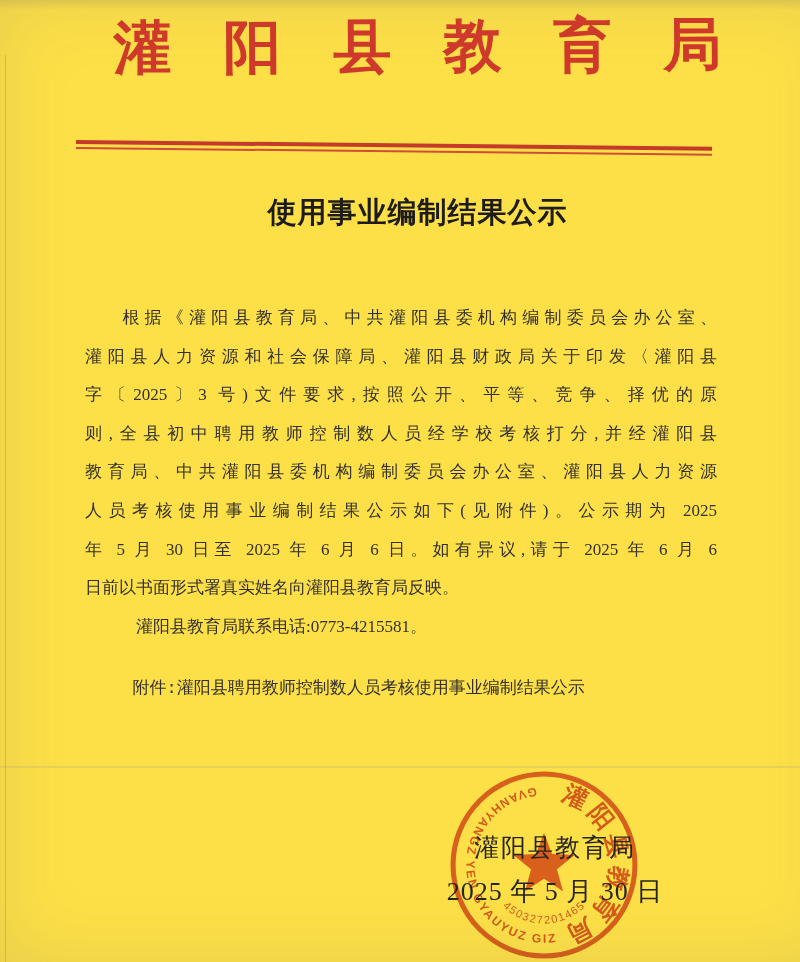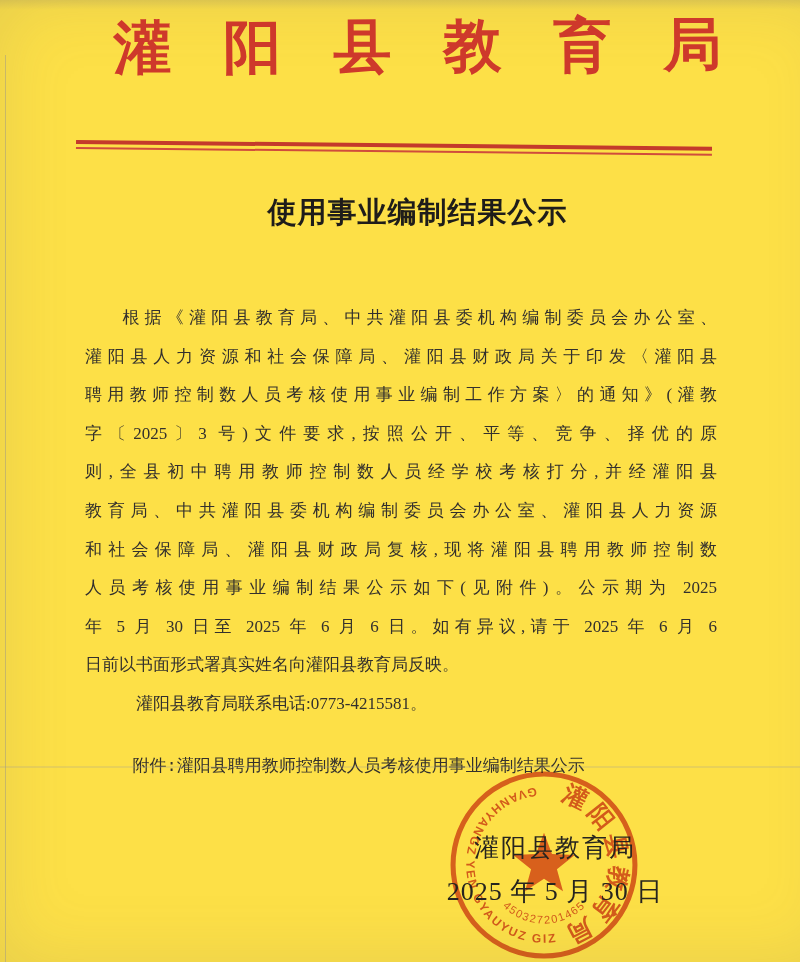--- a/index.html
+++ b/index.html
@@ -97,25 +97,23 @@
 
   <div class="red-rule"></div>
 
   <div class="doc-title">
     <div>使用事业编制结果公示</div>
   </div>
 
   <div class="body-text">
     <div class="bline first">根据《灌阳县教育局、中共灌阳县委机构编制委员会办公室、</div>
     <div class="bline">灌阳县人力资源和社会保障局、灌阳县财政局关于印发〈灌阳县</div>
-    <div class="bline">聘用教师控制数人员考核使用事业编制工作方案〉的通知》(灌教</div>
     <div class="bline">字〔2025〕3 号)文件要求,按照公开、平等、竞争、择优的原</div>
     <div class="bline">则,全县初中聘用教师控制数人员经学校考核打分,并经灌阳县</div>
     <div class="bline">教育局、中共灌阳县委机构编制委员会办公室、灌阳县人力资源</div>
-    <div class="bline">和社会保障局、灌阳县财政局复核,现将灌阳县聘用教师控制数</div>
     <div class="bline">人员考核使用事业编制结果公示如下(见附件)。公示期为 2025</div>
     <div class="bline">年 5 月 30 日至 2025 年 6 月 6 日。如有异议,请于 2025 年 6 月 6</div>
     <div class="bline end">日前以书面形式署真实姓名向灌阳县教育局反映。</div>
     <div class="contact-line">灌阳县教育局联系电话:0773-4215581。</div>
     <div class="attachment-line">附件:灌阳县聘用教师控制数人员考核使用事业编制结果公示</div>
   </div>
 
   <svg class="seal" viewBox="0 0 190 190" xmlns="http://www.w3.org/2000/svg">
     <defs>
       <path id="arc-cn" d="M 95,29 A 66,66 0 1 1 94.99,29"></path>

